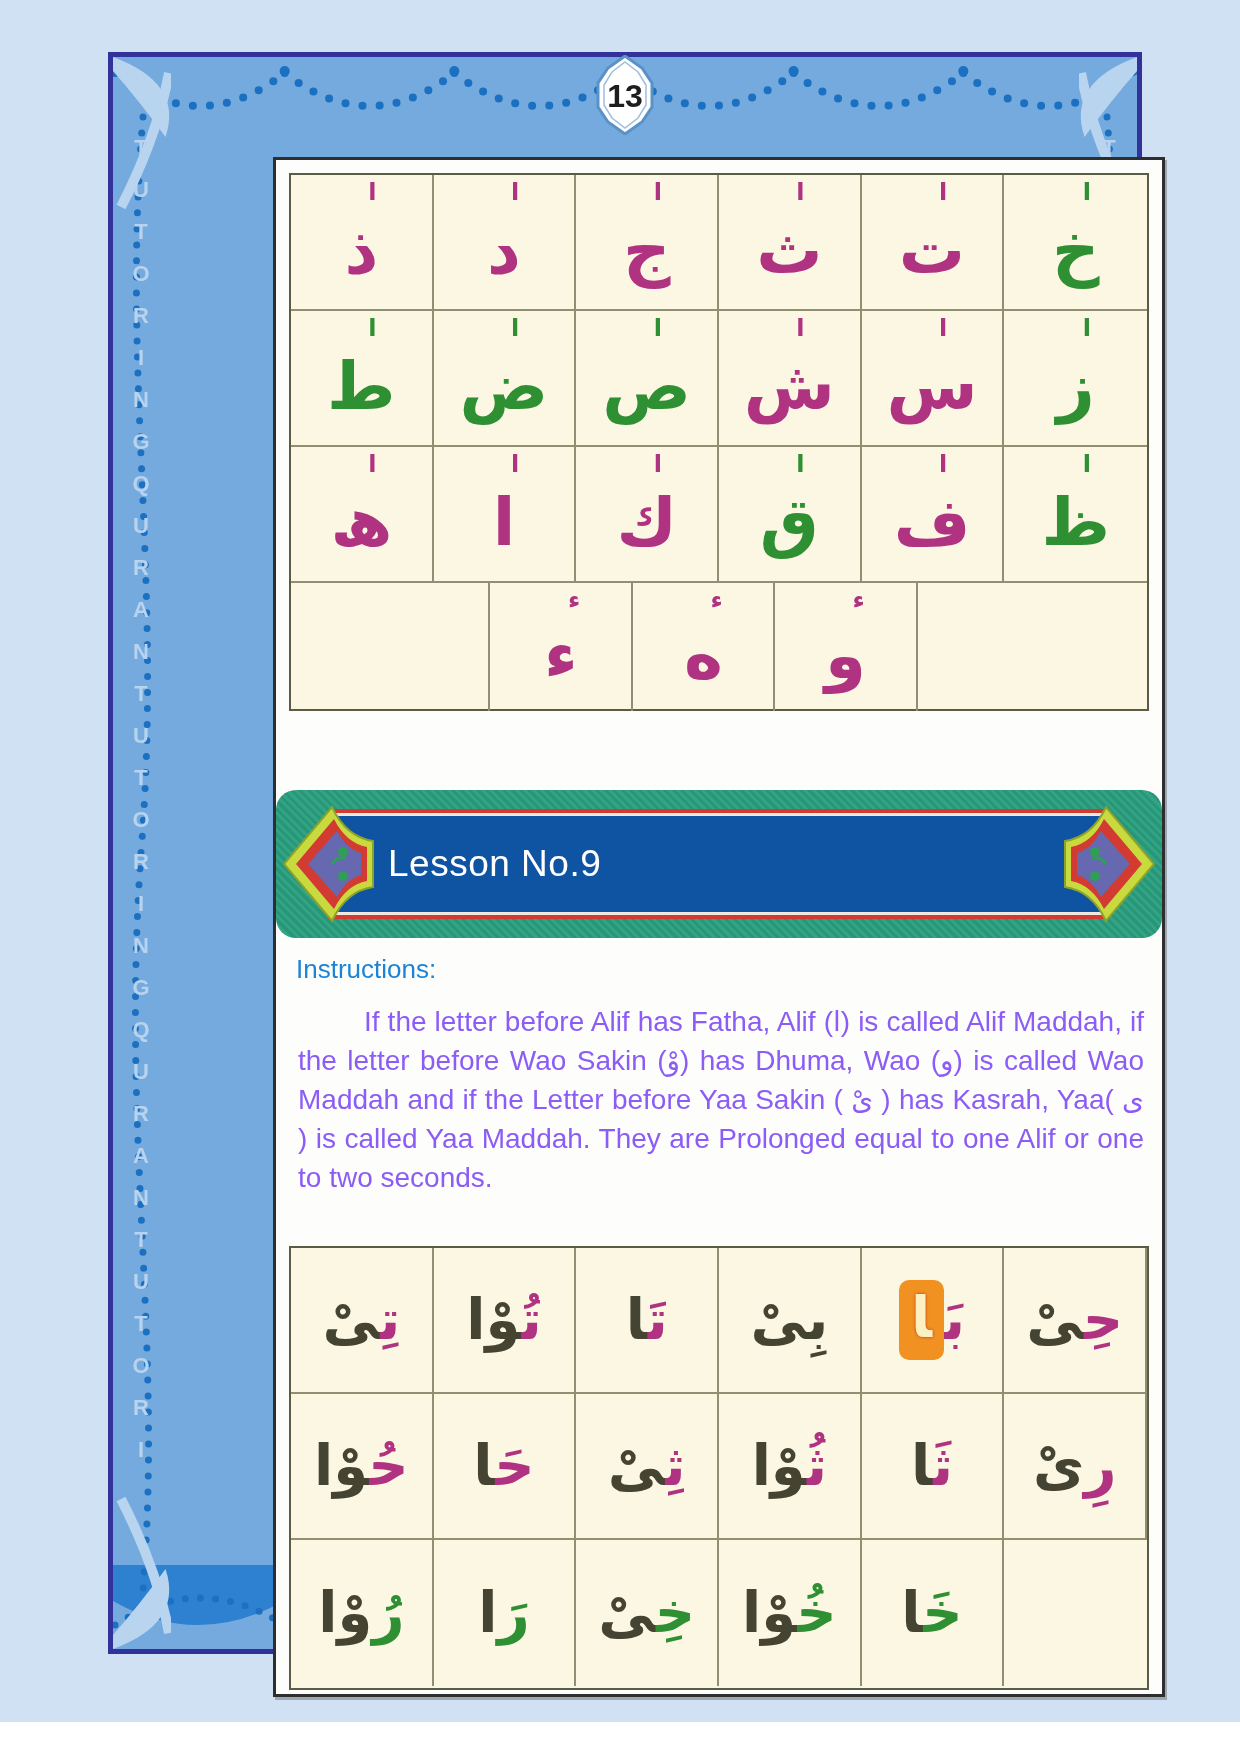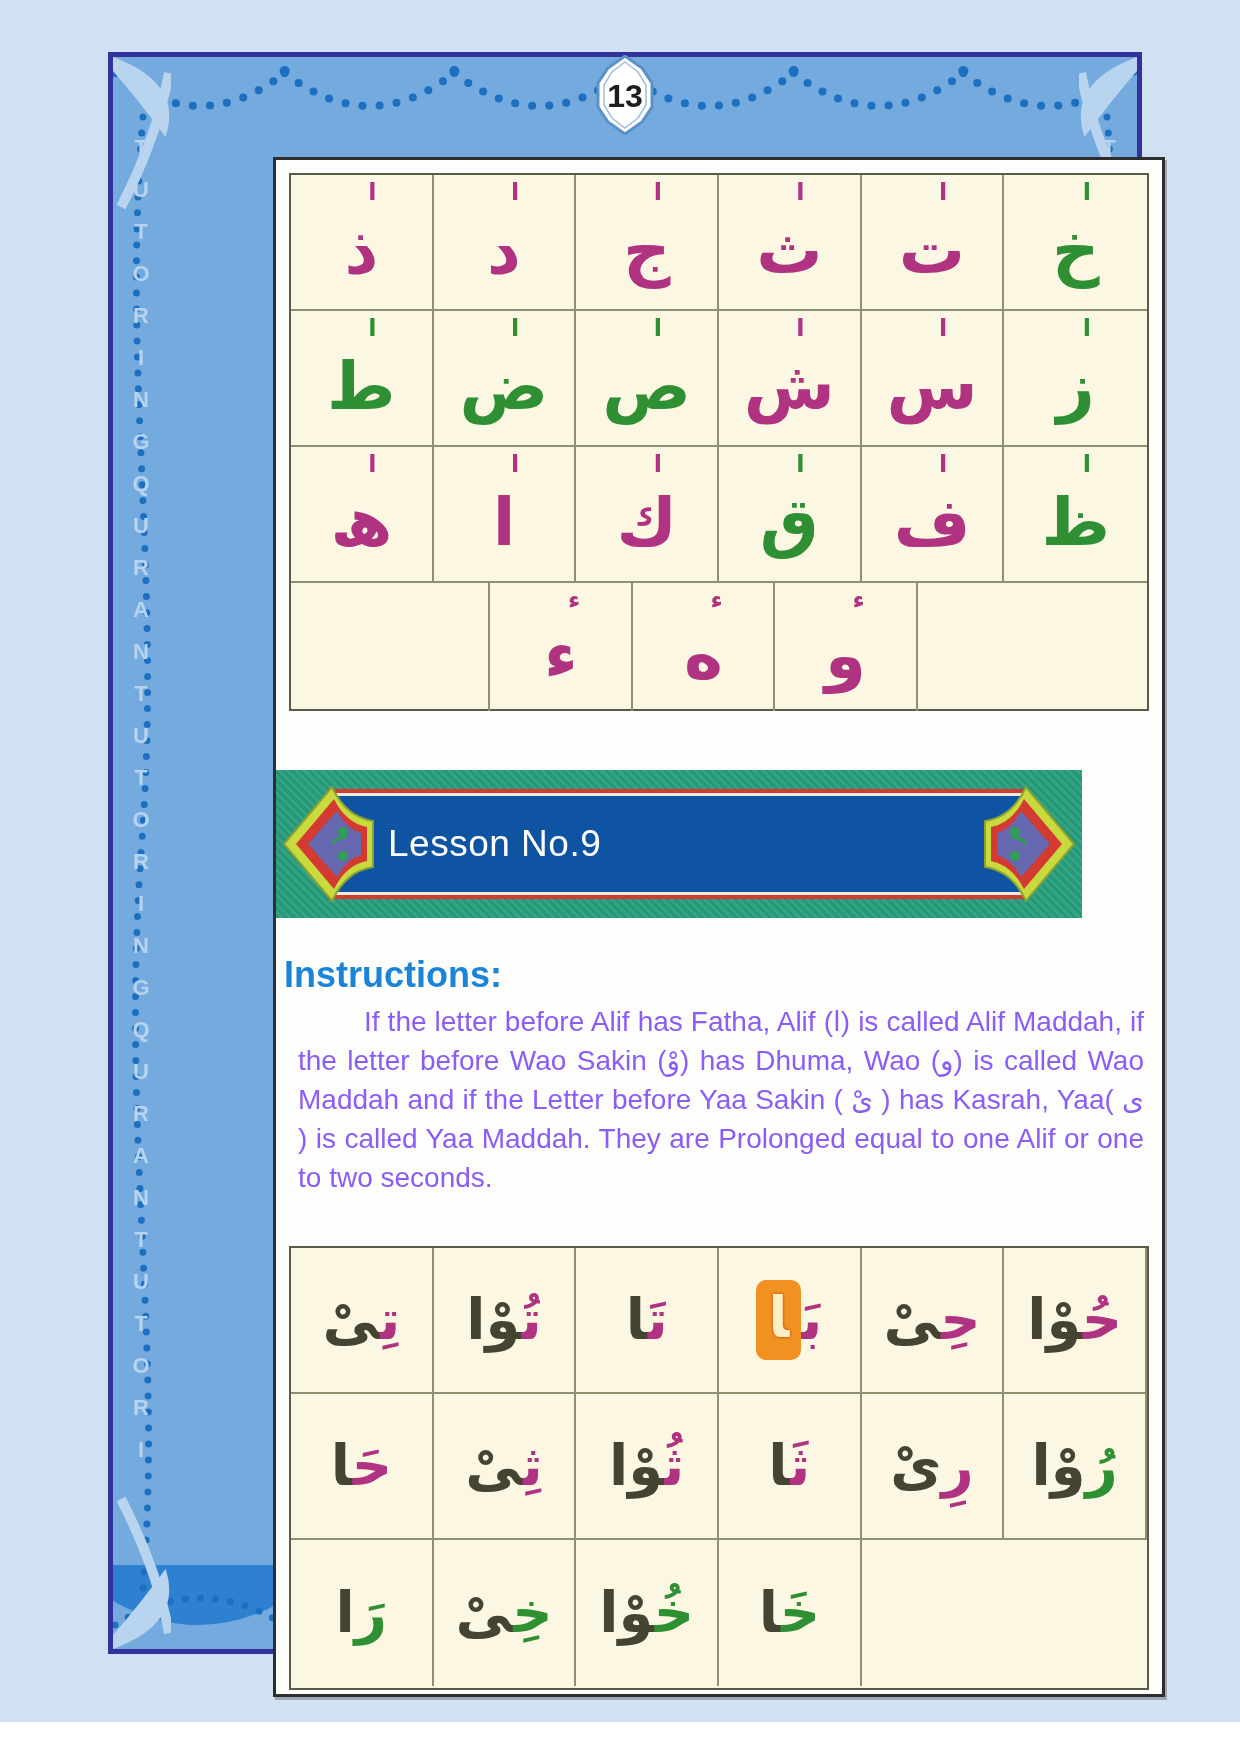--- a/index.html
+++ b/index.html
@@ -54,36 +54,36 @@
   .bcell{direction:rtl;}
   .run{font-family:"DejaVu Sans",sans-serif;font-weight:bold;font-size:56px;line-height:1;}
 
   .c-m{color:var(--magenta,#b03381);}
   .c-g{color:var(--green,#2e8f33);}
   .c-d{color:var(--dark,#454433);}
   .c-hl{color:var(--hl-fg,#fdf0c0);background:var(--hl-bg,#f19122);
         border-radius:10px;padding:10px 12px 14px;text-shadow:0 0 3px rgba(190,40,20,.95);}
 
   
-  .banner{position:absolute;left:0px;top:610px;width:806px;height:148px;
+  .banner{position:absolute;left:0px;top:630px;width:886px;height:148px;
           background:var(--banner-green,#2aa07f);
-          background-image:repeating-linear-gradient(45deg,rgba(0,70,50,.10) 0 3px,rgba(255,255,255,.04) 3px 6px);}
+          background-image:repeating-linear-gradient(45deg,rgba(0,70,50,.10) 0 3px,rgba(255,255,255,.04) 3px 6px);border-radius:20px;}
   .banner-box{position:absolute;left:52px;right:52px;top:19px;bottom:19px;
               background:var(--banner-blue,#0f54a2);border:4px solid var(--banner-red,#d23a32);
               box-shadow:inset 0 0 0 3px #efe9df;box-sizing:border-box;
               display:flex;align-items:center;}
   .banner-text{color:#ffffff;font-size:37px;letter-spacing:.5px;display:flex;
                padding-left:56px;column-gap:82px;white-space:nowrap;}
   .ornament{position:absolute;top:11px;width:96px;height:126px;z-index:3;}
   .orn-left{left:4px;}
   .orn-right{right:4px;transform:scaleX(-1);}
 
   
-  .instr-h{position:absolute;left:8px;top:794px;color:var(--accent-blue,#1b84d8);
-           font-size:36px;font-weight:bold;}
+  .instr-h{position:absolute;left:20px;top:794px;color:var(--accent-blue,#1b84d8);
+           font-size:26px;font-weight:normal;}
   .instr-p{position:absolute;left:22px;top:842px;width:846px;
            font-size:28px;line-height:39px;color:#8b5cf6;text-align:justify;
            text-indent:66px;font-family:"Liberation Sans","DejaVu Sans",sans-serif;}
 </style>
 </head>
 <body>
 
 <div class="page">
   <div class="bottom-white"></div>
 
@@ -349,20 +349,23 @@
             </div>
             <div class="bcell" dir="rtl">
               <span class="run c-m">تُ‍</span>
               <span class="run c-d">‍وْا</span>
             </div>
             <div class="bcell" dir="rtl">
               <span class="run c-m">تَ‍</span>
               <span class="run c-d">‍ا</span>
             </div>
             <div class="bcell" dir="rtl">
+              <span class="run c-d">بِىْ</span>
+            </div>
+            <div class="bcell" dir="rtl">
               <span class="run c-m">بَ‍</span>
               <span class="run c-hl">‍ا</span>
             </div>
             <div class="bcell" dir="rtl">
               <span class="run c-m">حِ‍</span>
               <span class="run c-d">‍ىْ</span>
             </div>
             <div class="bcell" dir="rtl">
               <span class="run c-m">حُ‍</span>
               <span class="run c-d">‍وْا</span>

